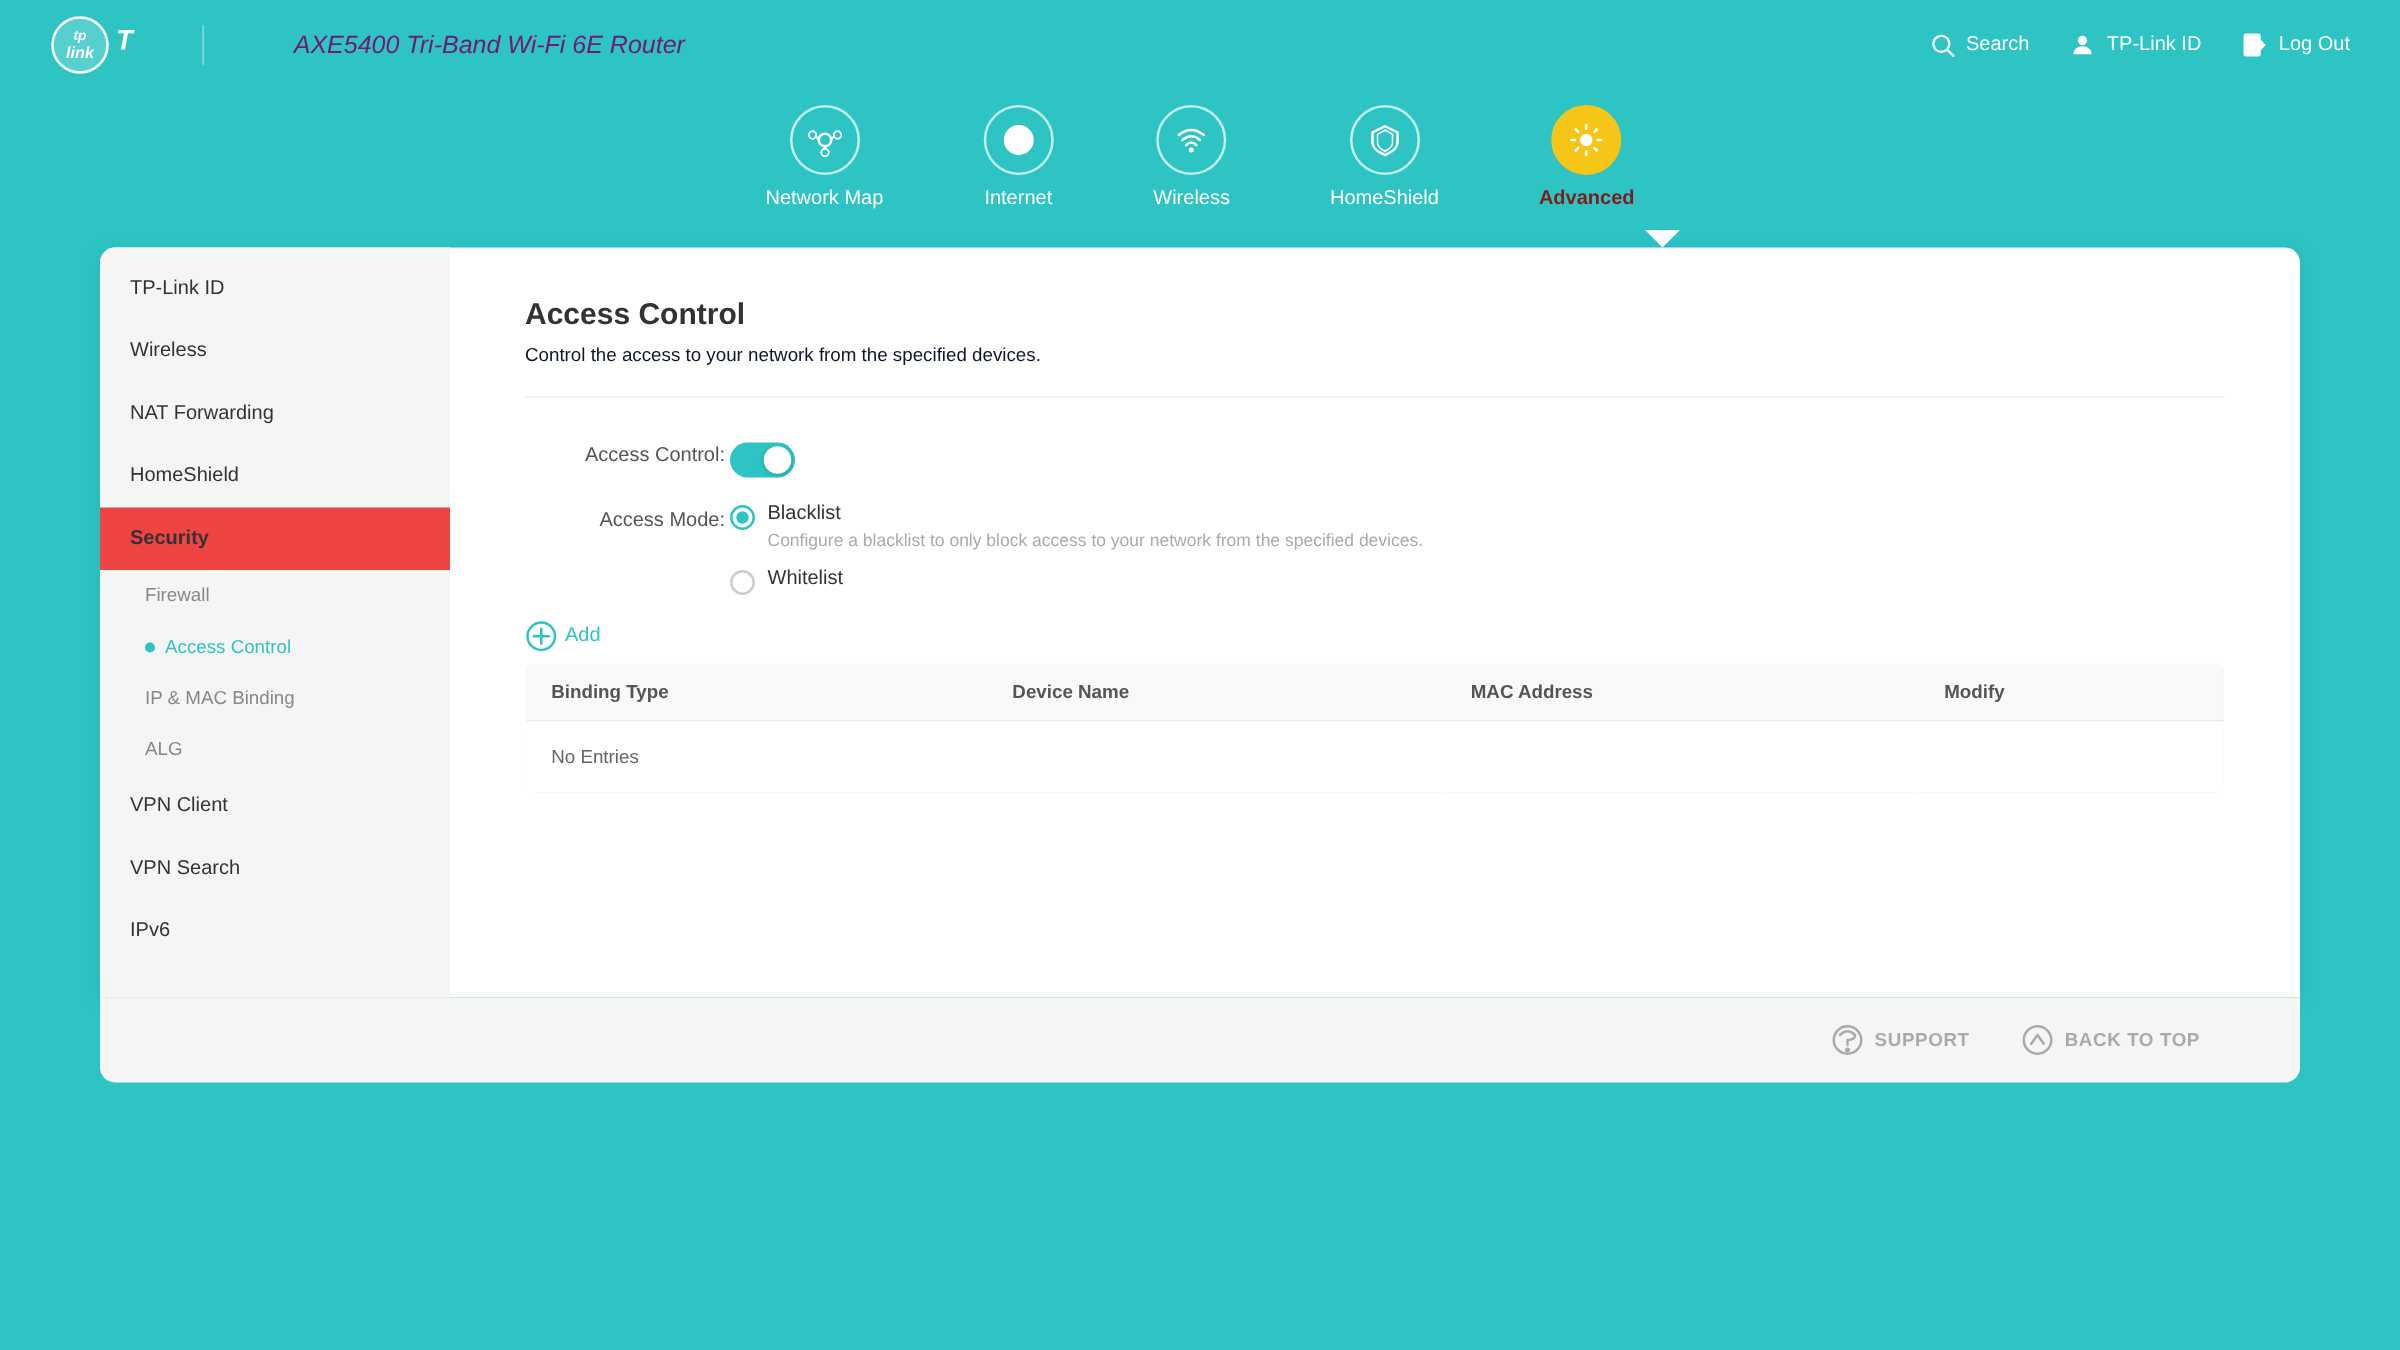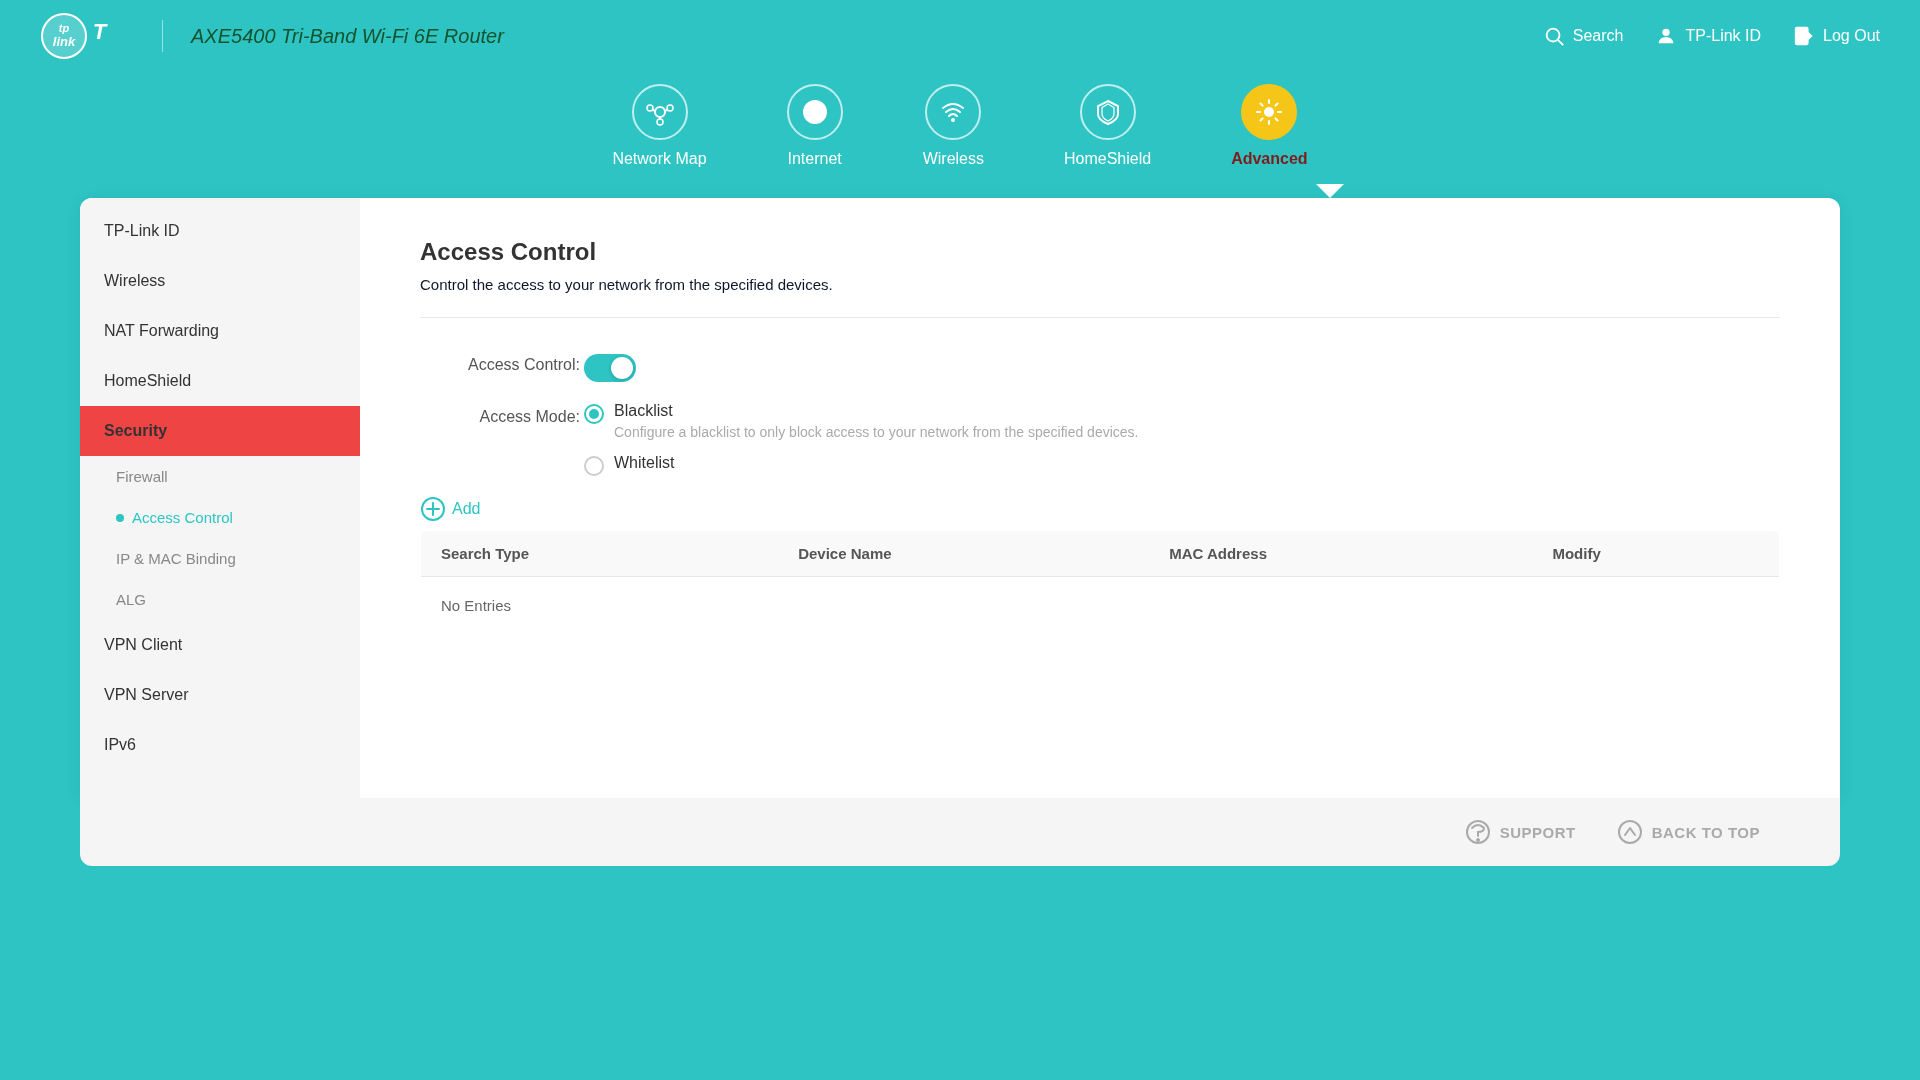--- a/index.html
+++ b/index.html
@@ -23,23 +23,24 @@
       width: 48px;
       height: 48px;
     }
     .divider-v {
       width: 1px;
       height: 32px;
       background: rgba(255,255,255,0.5);
       margin: 0 16px;
     }
     .device-title {
-      color: #14532d;
+      color: #701a75;
       font-size: 20px;
       font-weight: 400;
+      margin-left: 44px;
     }
     .header-right {
       margin-left: auto;
       display: flex;
       align-items: center;
       gap: 32px;
     }
     .header-action {
       display: flex;
       align-items: center;
@@ -468,21 +469,21 @@
     <div class="sidebar-sub-item">
       <span>IP &amp; MAC Binding</span>
     </div>
     <div class="sidebar-sub-item">
       <span>ALG</span>
     </div>
     <div class="sidebar-item">
       <span>VPN Client</span>
     </div>
     <div class="sidebar-item">
-      <span>VPN Server</span>
+      <span>VPN Search</span>
     </div>
     <div class="sidebar-item">
       <span>IPv6</span>
     </div>
   </div>
 
   <div class="content">
     <h2 class="content-title">Access Control</h2>
     <p class="content-desc">Control the access to your network from the specified devices.</p>
     <div class="divider"></div>
@@ -522,21 +523,21 @@
           <line x1="13" y1="7" x2="13" y2="19" stroke="#2ec4c4" stroke-width="2" stroke-linecap="round"></line>
           <line x1="7" y1="13" x2="19" y2="13" stroke="#2ec4c4" stroke-width="2" stroke-linecap="round"></line>
         </svg>
         <span>Add</span>
       </button>
     </div>
 
     <table class="data-table">
       <thead>
         <tr>
-          <th>Search Type</th>
+          <th>Binding Type</th>
           <th>Device Name</th>
           <th>MAC Address</th>
           <th>Modify</th>
         </tr>
       </thead>
       <tbody>
         <tr>
           <td colspan="4" class="no-entries">No Entries</td>
         </tr>
       </tbody>

